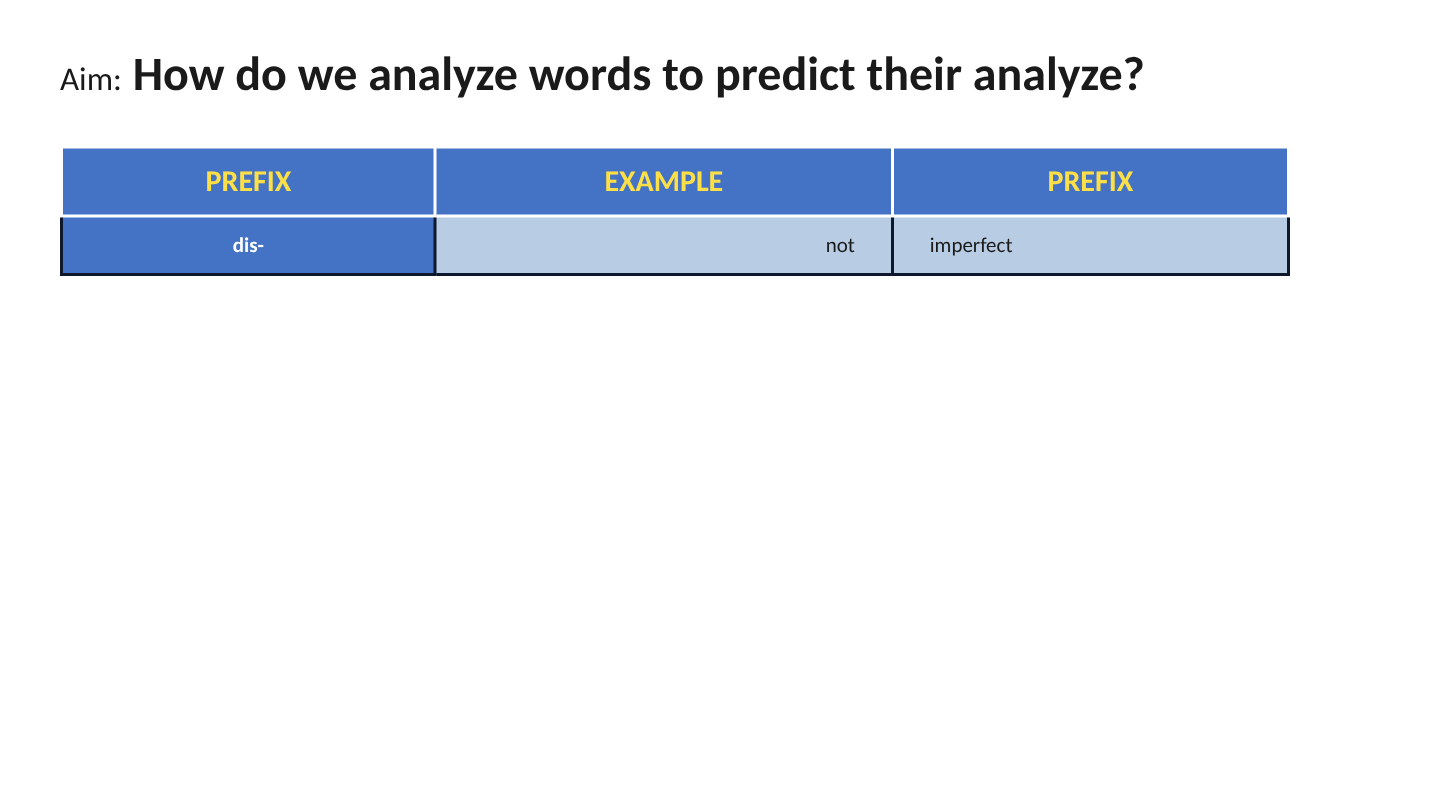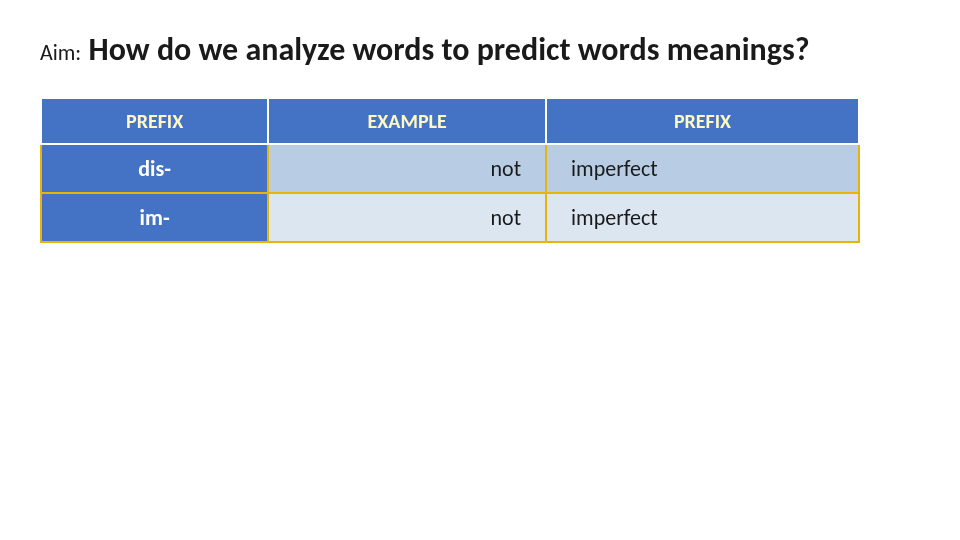--- a/index.html
+++ b/index.html
@@ -32,42 +32,42 @@
     }
 
     table {
       border-collapse: collapse;
       width: 820px;
       margin-top: 10px;
     }
 
     thead tr th {
       background-color: #4472c4;
-      color: #fef9c3;
+      color: #fde047;
       font-size: 20px;
       font-weight: 700;
       text-align: center;
       padding: 10px 20px;
       border: 2px solid #ffffff;
     }
 
     tbody tr:nth-child(odd) td {
       background-color: #b8cce4;
     }
 
     tbody tr:nth-child(even) td {
       background-color: #dce6f1;
     }
 
     tbody tr td {
-      font-size: 22px;
+      font-size: 14px;
       font-weight: 400;
       color: #1a1a1a;
       padding: 10px 24px;
-      border: 2px solid #eab308;
+      border: 2px solid #0f172a;
     }
 
     tbody tr td:first-child {
       text-align: center;
       background-color: #4472c4;
       color: #ffffff;
       font-weight: 600;
     }
 
     tbody tr td:nth-child(2) {
@@ -76,37 +76,32 @@
 
     tbody tr td:nth-child(3) {
       text-align: left;
     }
   </style>
 </head>
 <body>
 
 <div class="heading-block">
   <div>
-    <span class="aim-label">Aim:</span><span class="aim-bold"> How do we analyze words to predict words meanings?</span>
+    <span class="aim-label">Aim:</span><span class="aim-bold"> How do we analyze words to predict their analyze?</span>
   </div>
 </div>
 
 <table>
   <thead>
     <tr>
       <th>PREFIX</th>
       <th>EXAMPLE</th>
       <th>PREFIX</th>
     </tr>
   </thead>
   <tbody id="table-body">
   <tr>
         <td>dis-</td>
         <td>not</td>
         <td>imperfect</td>
       </tr>
-      <tr>
-        <td>im-</td>
-        <td>not</td>
-        <td>imperfect</td>
-      </tr>
     </tbody>
 </table>
 
 </body></html>

